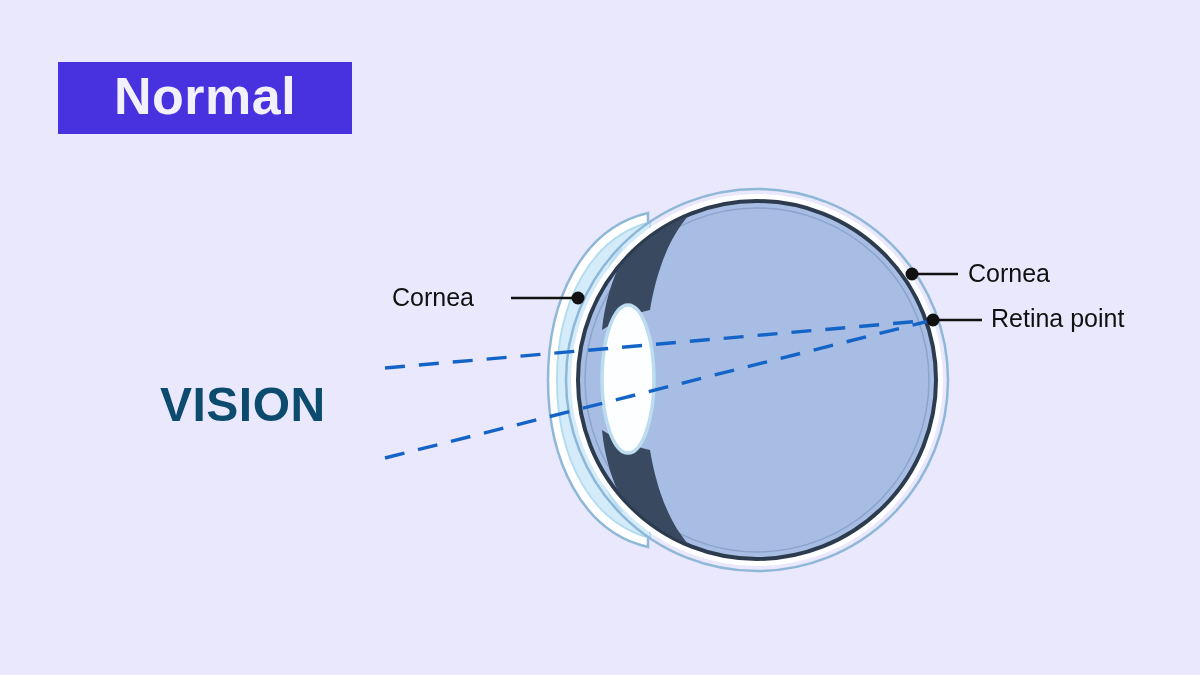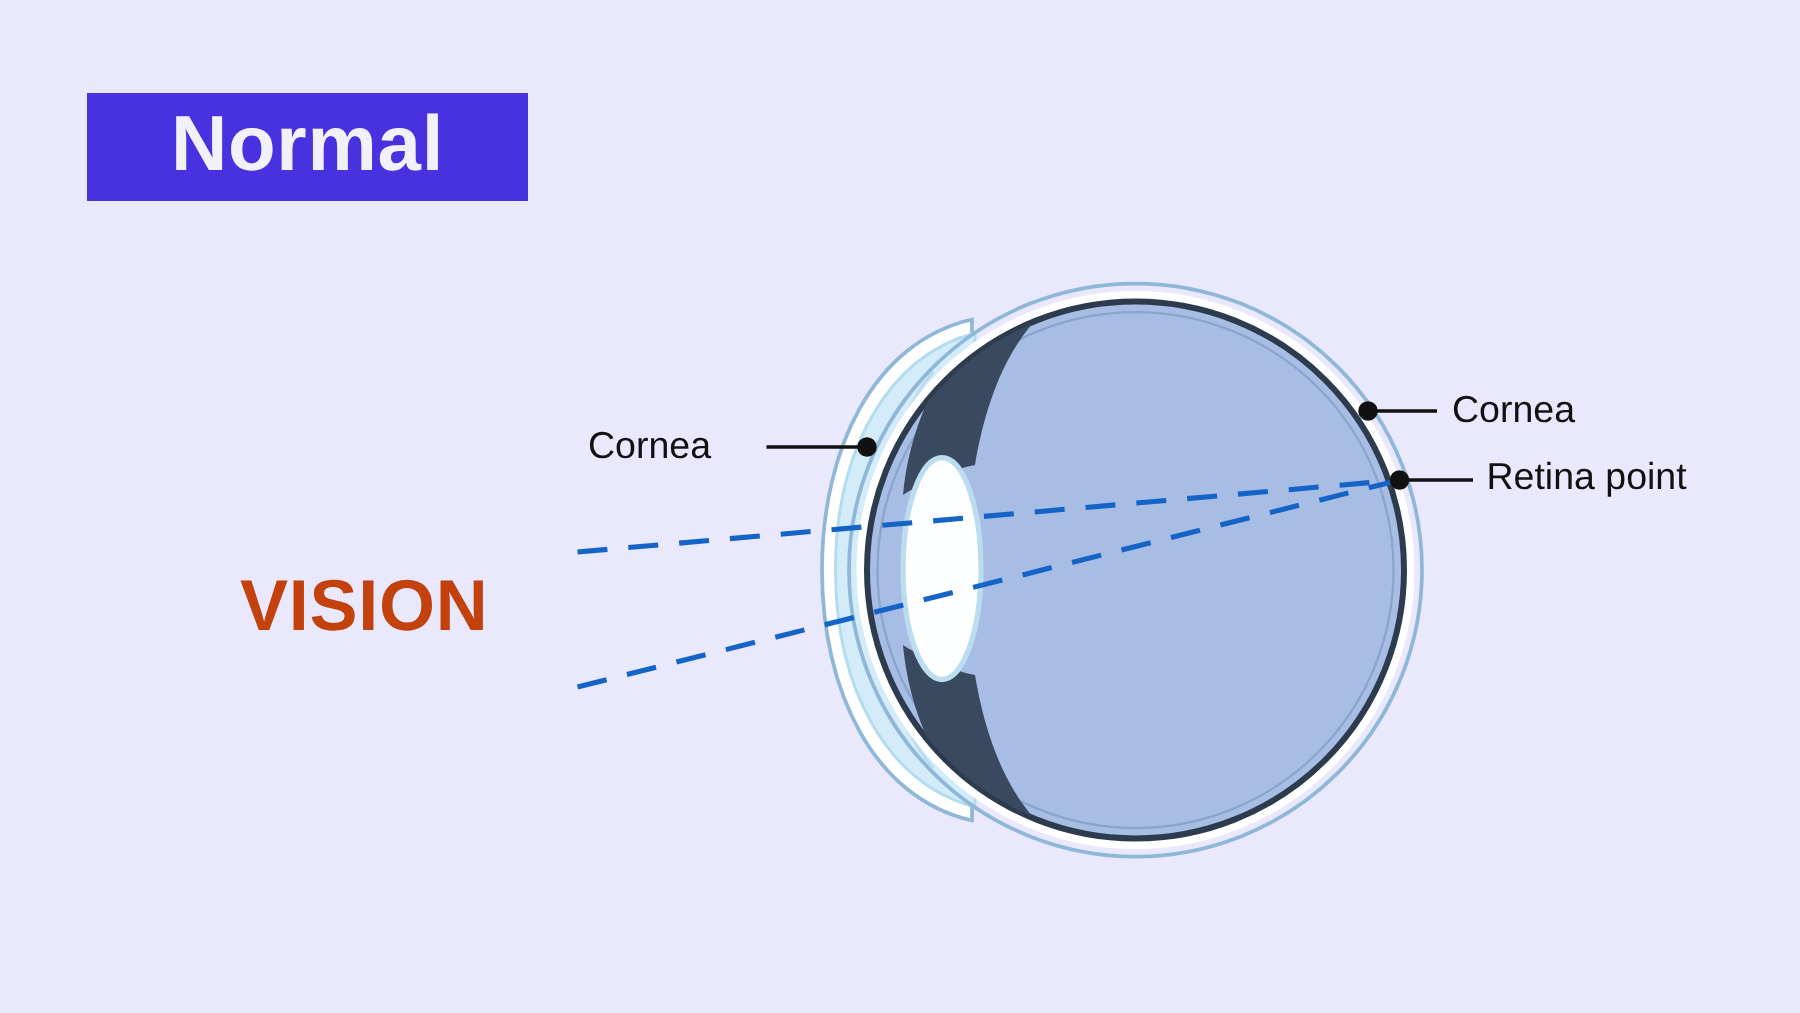--- a/index.html
+++ b/index.html
@@ -48,21 +48,21 @@
   
   #vision-word {
     position: absolute;
     left: 160px;
     top: 381px;
     font-family: "Liberation Sans", sans-serif;
     font-weight: bold;
     font-size: 48px;
     line-height: 1;
     letter-spacing: 0.5px;
-    color: #c2410c;
+    color: #0c4a6e;
     white-space: nowrap;
   }
 
   
   .callout-label {
     position: absolute;
     font-family: "Liberation Sans", sans-serif;
     font-size: 25px;
     line-height: 1;
     color: #111111;

